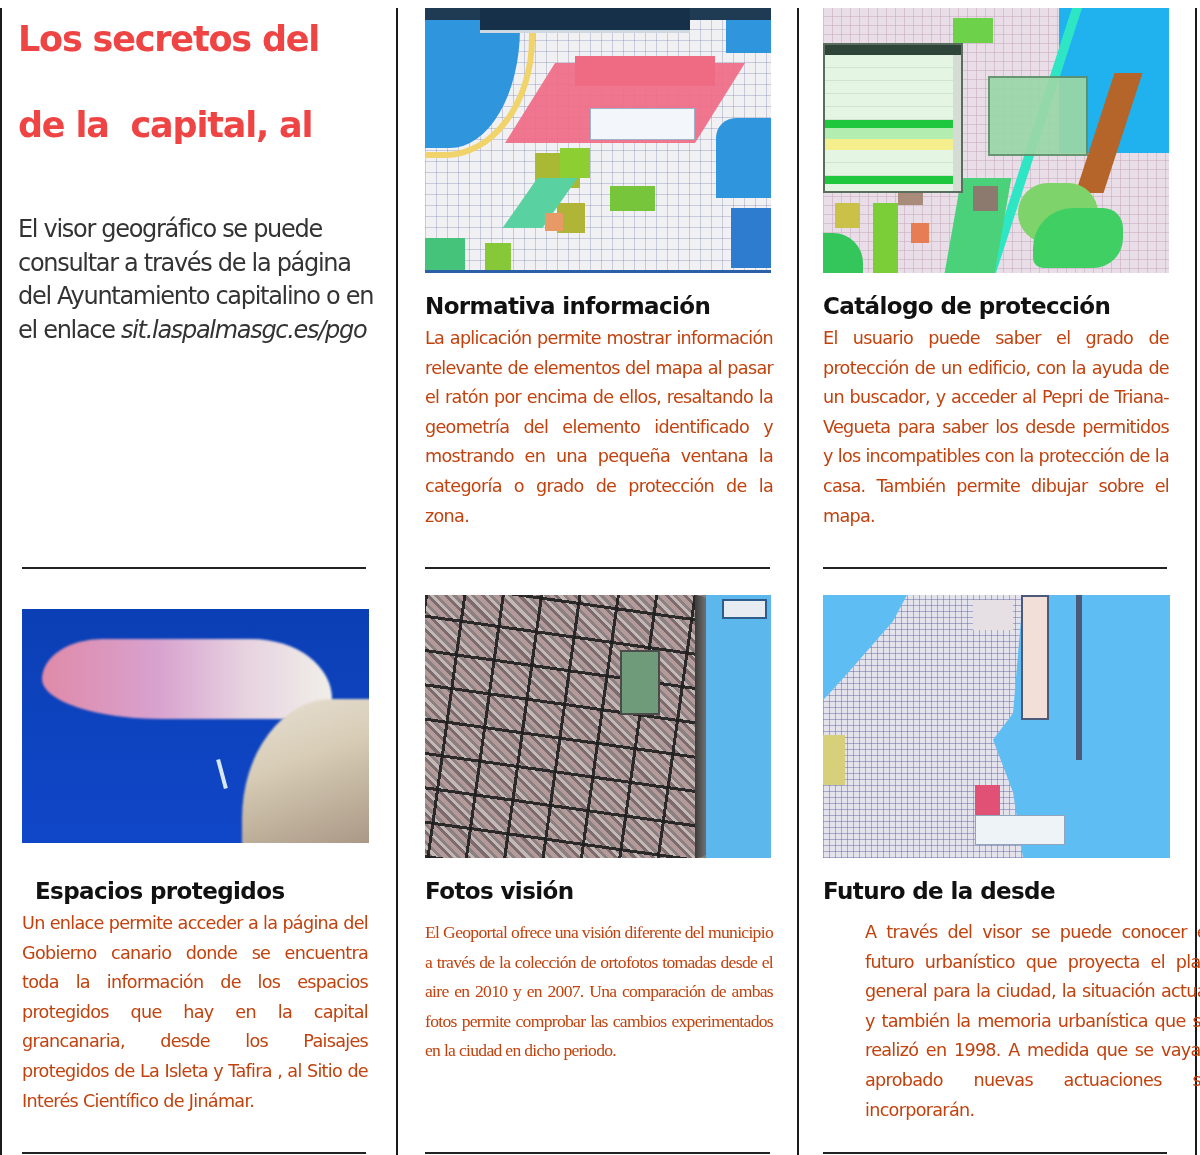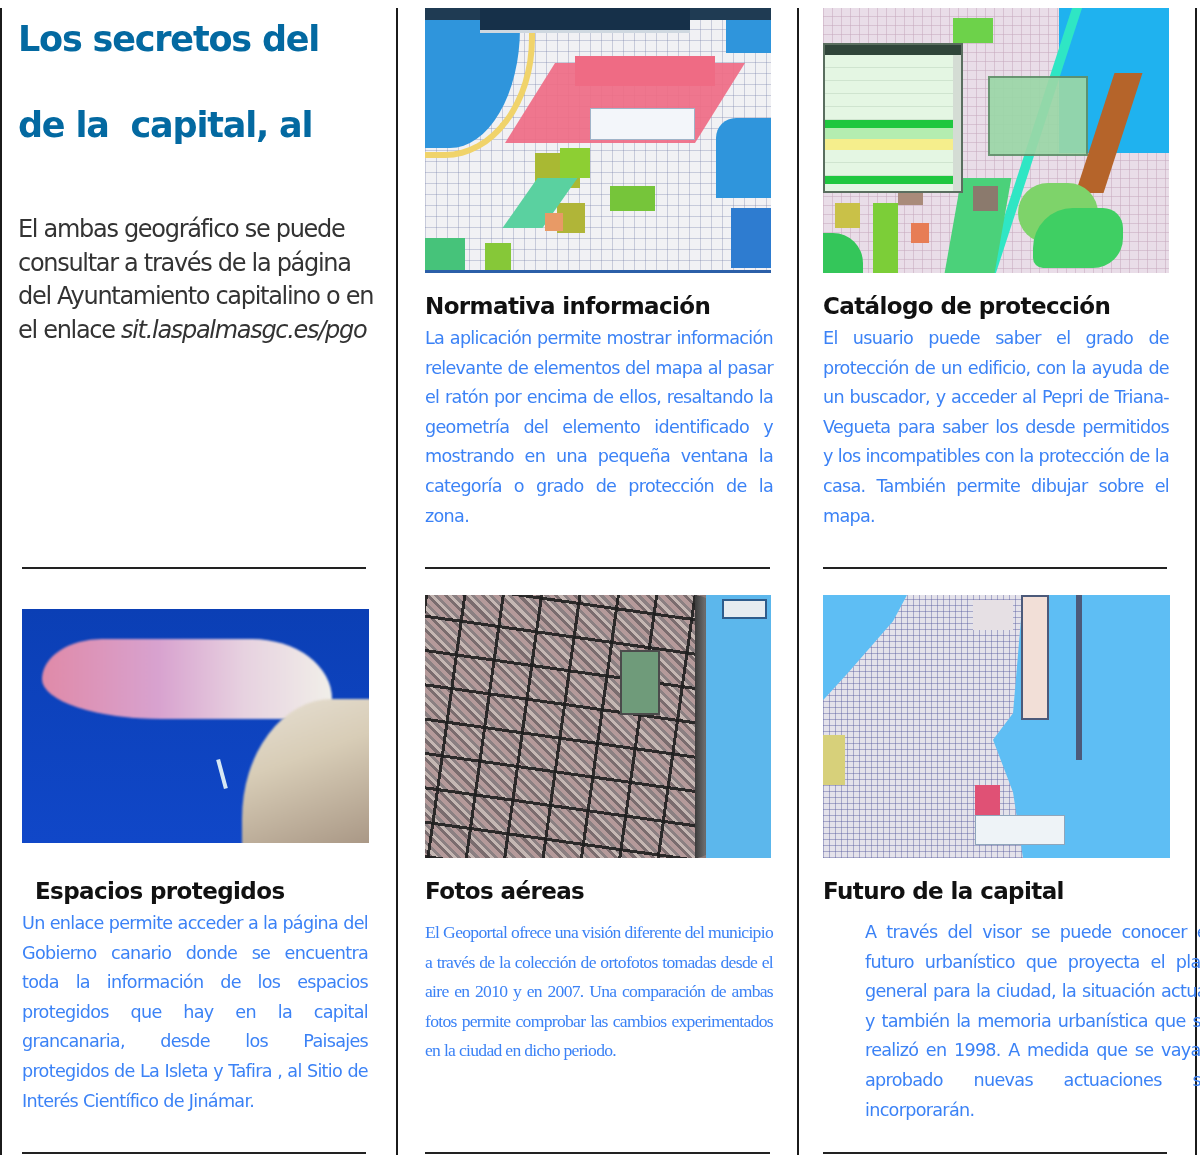--- a/index.html
+++ b/index.html
@@ -5,37 +5,37 @@
   * { box-sizing: border-box; margin: 0; padding: 0; }
   html, body { width: 1200px; height: 1155px; background: #ffffff; overflow: hidden; }
   body { position: relative; font-family: "DejaVu Sans", sans-serif; color: #1a1a1a; }
 
   .vline { position: absolute; top: 8px; bottom: 0; width: 2px; background: #1b1b1b; }
   .hline { position: absolute; height: 2px; background: #222; }
 
   .headline {
     position: absolute; left: 18px; top: 18px; width: 360px;
     font-family: "DejaVu Sans", sans-serif; font-weight: bold;
-    font-size: 35px; line-height: 43px; letter-spacing: -1.2px; color: #0369a1;
+    font-size: 35px; line-height: 43px; letter-spacing: -1.2px; color: #ef4444;
   }
   .lede {
     position: absolute; left: 18px; top: 213px; width: 356px;
     font-family: "DejaVu Sans", sans-serif; font-size: 24px; line-height: 33.5px;
     letter-spacing: -1.3px; color: #333;
   }
   .lede i { font-style: italic; }
 
   .card-title {
     position: absolute; font-family: "DejaVu Sans", sans-serif; font-weight: bold;
     font-size: 23px; letter-spacing: -0.6px; color: #111; white-space: nowrap;
   }
   .card-body {
     position: absolute; width: 348px;
     font-family: "DejaVu Sans", sans-serif; font-size: 17.6px; line-height: 29.6px;
-    letter-spacing: -0.7px; color: #3b82f6; text-align: justify; hyphens: manual;
+    letter-spacing: -0.7px; color: #c2410c; text-align: justify; hyphens: manual;
   }
 
   .pic { position: absolute; overflow: hidden; }
 
   
   .map1 { background: #f1f1f4; }
   .map1 .sea { position:absolute; left:0; top:0; width:95px; height:140px; background:#2f95dc; border-bottom-right-radius:70px 120px; }
   .map1 .shore { position:absolute; left:-10px; top:20px; width:120px; height:130px; border-right:6px solid #f0d36a; border-bottom:6px solid #f0d36a; border-bottom-right-radius:90px 120px; }
   .map1 .harbor1 { position:absolute; right:0; top:0; width:45px; height:45px; background:#2f95dc; }
   .map1 .harbor2 { position:absolute; right:0; top:110px; width:55px; height:80px; background:#2f95dc; border-top-left-radius:20px; }
@@ -132,21 +132,21 @@
 <div class="hline" style="left:22px; width:344px; top:1152px;"></div>
 <div class="hline" style="left:425px; width:345px; top:1152px;"></div>
 <div class="hline" style="left:823px; width:344px; top:1152px;"></div>
 
 <h1 class="headline">
   <span>Los secretos del</span><br>
   <br>
   <span style="white-space:pre;">de la  capital, al</span><br>
 </h1>
 <p class="lede">
-  <span>El ambas geográfico se puede consultar a través de la página del Ayuntamiento capitalino o en el enlace </span><i>sit.laspalmasgc.es/pgo</i>
+  <span>El visor geográfico se puede consultar a través de la página del Ayuntamiento capitalino o en el enlace </span><i>sit.laspalmasgc.es/pgo</i>
 </p>
 
 <div class="pic map1" style="left:425px; top:8px; width:346px; height:265px;">
   <div class="grid"></div>
   <div class="sea"></div>
   <div class="shore"></div>
   <div class="harbor1"></div>
   <div class="harbor2"></div>
   <div class="harbor3"></div>
   <div class="pink"></div>
@@ -210,26 +210,26 @@
 <h2 class="card-title" style="left:22px; top:878px;margin-left:13px;">Espacios protegidos</h2>
 <p class="card-body" style="left:22px; top:909px; width:346px;">Un enlace permite acceder a la página del Gobierno canario donde se encuentra toda la información de los espacios protegidos que hay en la capital grancanaria, desde los Paisajes protegidos de La Isleta y Tafira , al Sitio de Interés Científico de Jinámar.</p>
 
 <div class="pic photo2" style="left:425px; top:595px; width:346px; height:263px;">
   <div class="tex"></div>
   <div class="field"></div>
   <div class="road"></div>
   <div class="sea"></div>
   <div class="legend"></div>
 </div>
-<h2 class="card-title" style="left:425px; top:878px;">Fotos aéreas</h2>
+<h2 class="card-title" style="left:425px; top:878px;">Fotos visión</h2>
 <p class="card-body" style="left:425px; top:918px;font-family:Liberation Serif, serif;">El Geoportal ofrece una visión diferente del municipio a través de la colección de ortofotos tomadas desde el aire en 2010 y en 2007. Una comparación de ambas fotos permite comprobar las cambios experimentados en la ciudad en dicho periodo.</p>
 
 <div class="pic map3" style="left:823px; top:595px; width:347px; height:263px;">
   <div class="land"></div>
   <div class="stub"></div>
   <div class="pier1"></div>
   <div class="pier2"></div>
   <div class="pink"></div>
   <div class="ye"></div>
   <div class="popup"></div>
 </div>
-<h2 class="card-title" style="left:823px; top:878px;">Futuro de la capital</h2>
+<h2 class="card-title" style="left:823px; top:878px;">Futuro de la desde</h2>
 <p class="card-body" style="left:865px; top:918px; width:346px;">A través del visor se puede conocer el futuro urbanístico que proyecta el plan general para la ciudad, la situación actual y también la memoria urbanística que se realizó en 1998. A medida que se vayan aprobado nuevas actuaciones se incorporarán.</p>
 
 </body></html>

